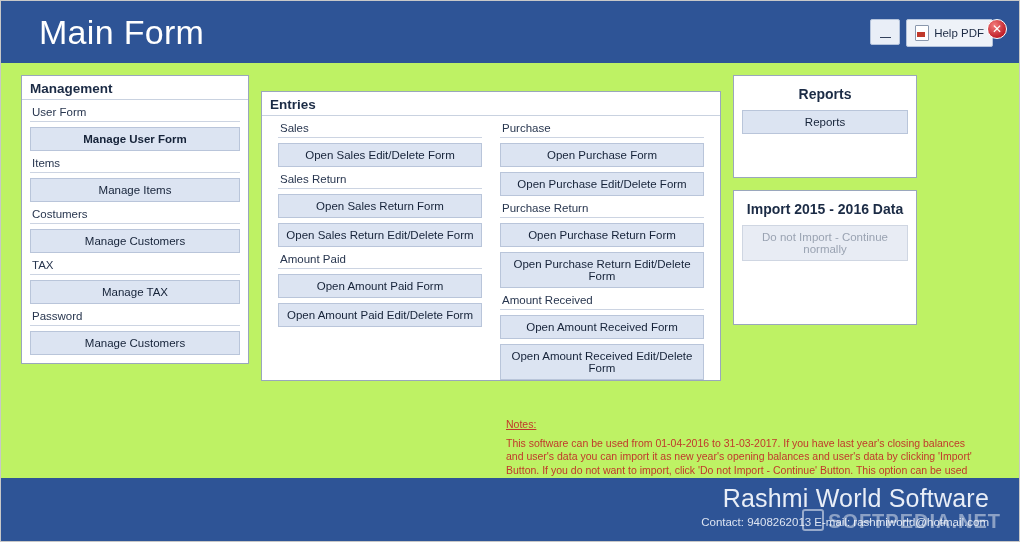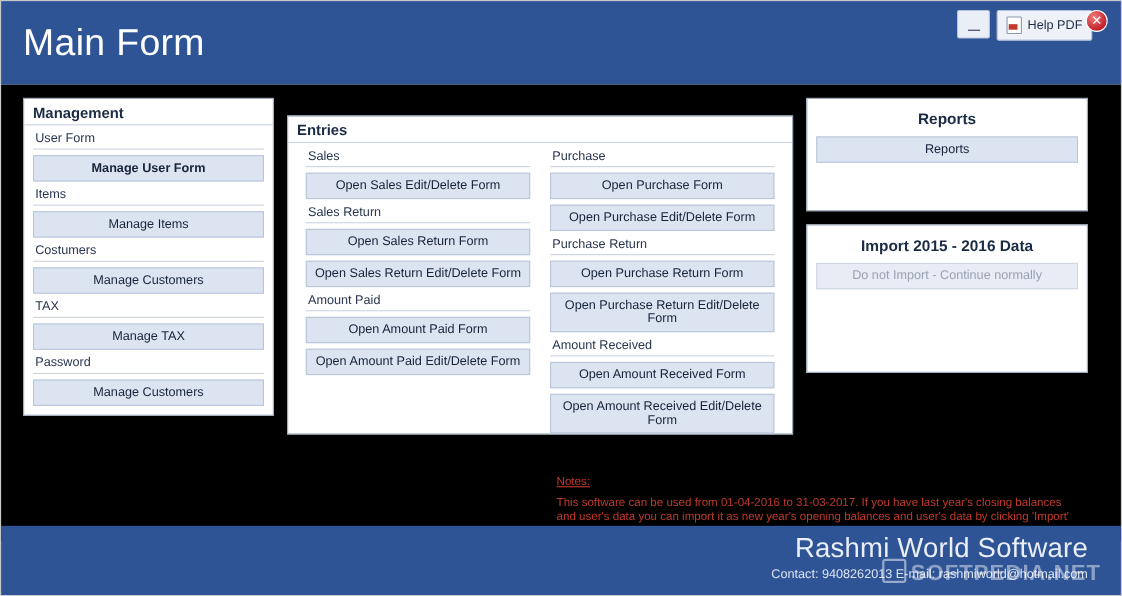--- a/index.html
+++ b/index.html
@@ -18,38 +18,38 @@
     width: 1020px;
     height: 542px;
     background: #ffffff;
     border: 1px solid #c8c8c8;
     box-sizing: border-box;
     overflow: hidden;
   }
   
   .titlebar {
     position: relative;
-    height: 76px;
+    height: 62px;
     background: #2e5496;
     display: flex;
     align-items: center;
-    padding-left: 20px;
+    padding-left: 38px;
     box-sizing: border-box;
   }
   .title-text {
     color: #ffffff;
     font-size: 34px;
     font-weight: normal;
     letter-spacing: 0.3px;
     font-family: "Liberation Sans", sans-serif;
   }
   .title-right {
     position: absolute;
     right: 26px;
-    top: 8px;
+    top: 18px;
     display: flex;
     align-items: flex-start;
     gap: 6px;
   }
   .btn-minimize {
     width: 30px;
     height: 26px;
     background: #e9eef7;
     border: 1px solid #b4c3dc;
     border-radius: 2px;
@@ -110,21 +110,21 @@
     font-size: 12px;
     line-height: 18px;
     text-align: center;
     cursor: pointer;
     box-sizing: border-box;
   }
   
   .body-area {
     position: relative;
     height: 415px;
-    background: #000000;
+    background: #bef264;
     padding: 12px 20px 0 20px;
     box-sizing: border-box;
   }
   .columns {
     display: flex;
     align-items: flex-start;
     gap: 12px;
   }
   .group {
     border: 1px solid #9aa7bc;
@@ -202,21 +202,21 @@
   .entries-inner {
     display: flex;
     gap: 2px;
     padding: 0 8px;
   }
   .entries-col {
     flex: 1;
   }
   
   .col-right {
-    width: 256px;
+    width: 184px;
   }
   .col-reports {
     height: 103px;
   }
   .col-import {
     margin-top: 12px;
     height: 135px;
   }
   .pad8 {
     padding: 0 8px;

